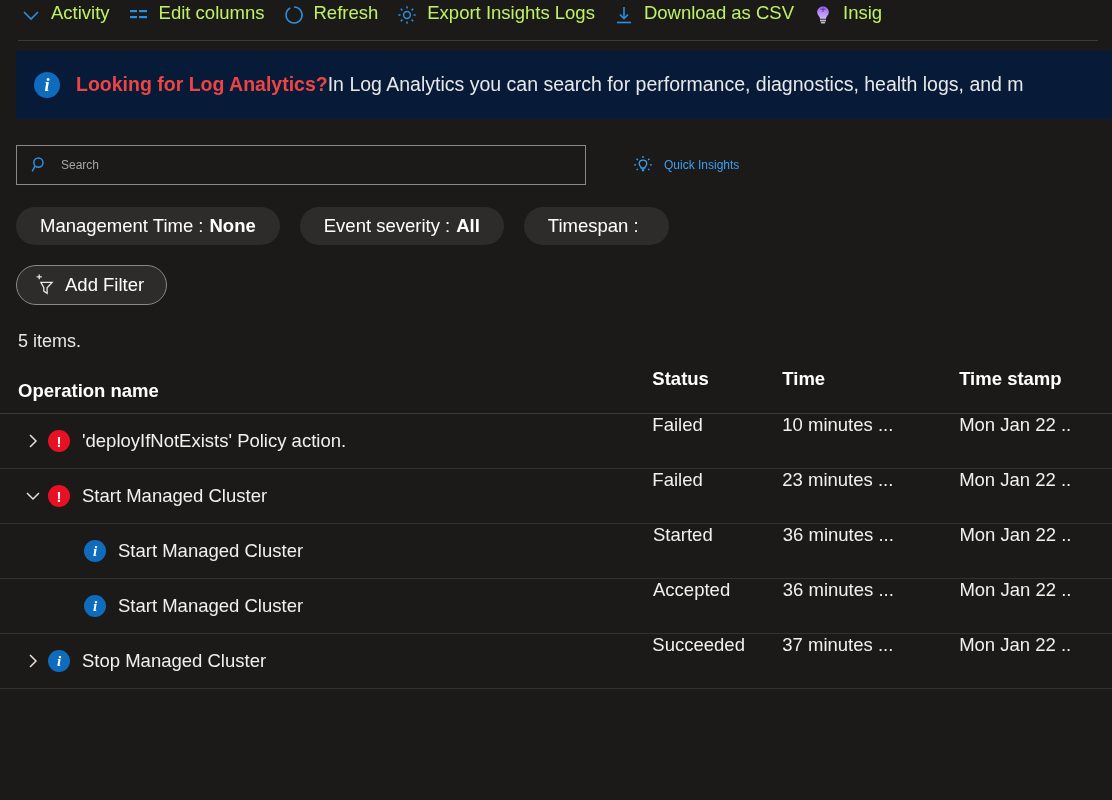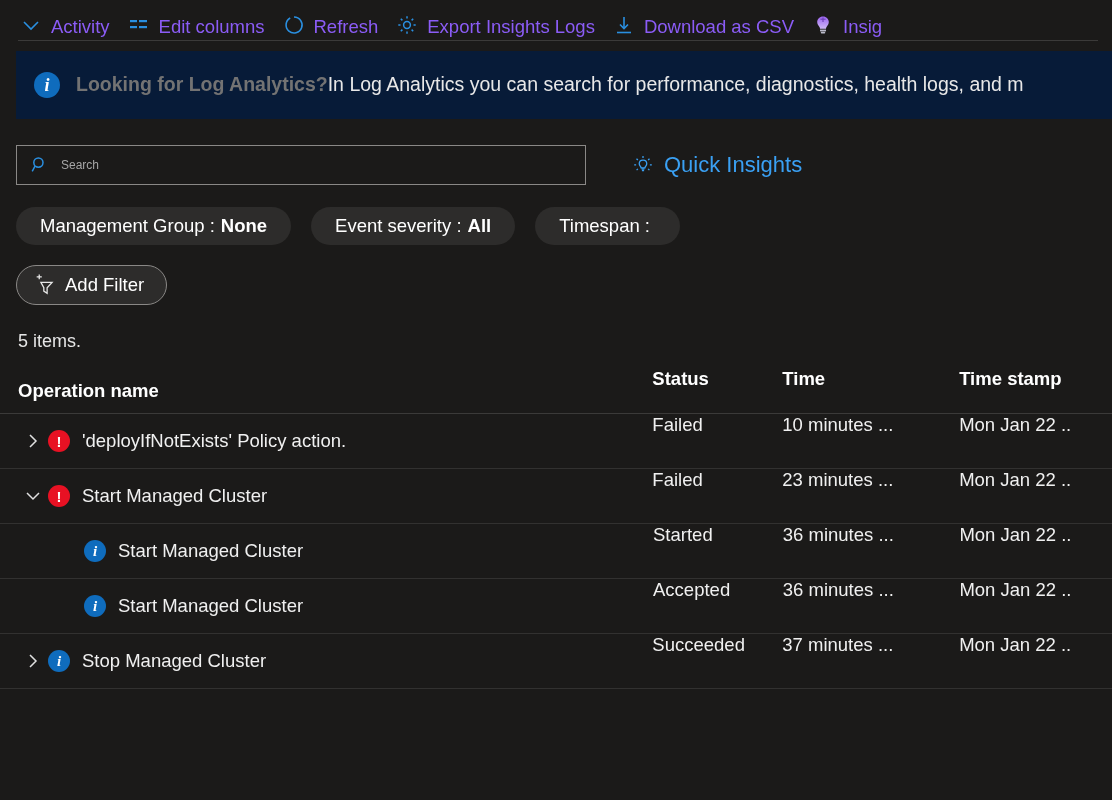--- a/index.html
+++ b/index.html
@@ -17,26 +17,26 @@
     height: 40px;
     display: flex;
     align-items: center;
     padding: 0 0 0 14px;
     gap: 0;
     white-space: nowrap;
     overflow: hidden;
   }
   .tb-item {
     display: flex;
-    align-items: flex-end;
+    align-items: flex-start;
     gap: 9px;
     height: 32px;
     padding: 0 12px 0 6px;
     font-size: 18.5px;
-    color: #8b5cf6;
+    color: #bef264;
     cursor: default;
     flex: 0 0 auto;
   }
   .tb-item .tb-label { line-height: 1; }
   .tb-ico {
     width: 22px; height: 22px;
     display: inline-flex;
     align-items: center; justify-content: center;
     flex: 0 0 auto;
   }
@@ -65,21 +65,21 @@
     background: #0f6cbd;
     color: #fff;
     display: flex; align-items: center; justify-content: center;
     font-size: 18px;
     font-family: "Liberation Serif", serif;
     font-weight: bold;
     font-style: italic;
     flex: 0 0 auto;
   }
   .banner-text { font-size: 19.5px; color: #e8e8e8; line-height: 1; }
-  .banner-text b { color: #737373; font-weight: 700; }
+  .banner-text b { color: #ef4444; font-weight: 700; }
 
   
   .search-row {
     display: flex;
     align-items: center;
     padding: 26px 0 0 16px;
     gap: 32px;
   }
   .search-box {
     width: 570px;
@@ -101,21 +101,21 @@
     font-family: "Liberation Sans", sans-serif;
     width: 100%;
     padding: 0;
   }
   .search-input::placeholder { color: #a6a6a6; opacity: 1; }
   .quick-insights {
     display: flex;
     align-items: center;
     gap: 10px;
     color: #3aa0f3;
-    font-size: 22px;
+    font-size: 12px;
     cursor: pointer;
     padding-left: 14px;
   }
 
   
   .pill-row {
     display: flex;
     align-items: center;
     gap: 20px;
     padding: 22px 0 0 16px;
@@ -328,21 +328,21 @@
       </svg>
     </span>
     <span>Quick Insights</span>
   </div>
 </div>
 
 
 <div class="pill-row">
 
   <div class="pill">
-    <span>Management Group :</span>
+    <span>Management Time :</span>
     <span class="pv">None</span>
   </div>
 
 
   <div class="pill">
     <span>Event severity :</span>
     <span class="pv">All</span>
   </div>
 
   <div class="pill">

